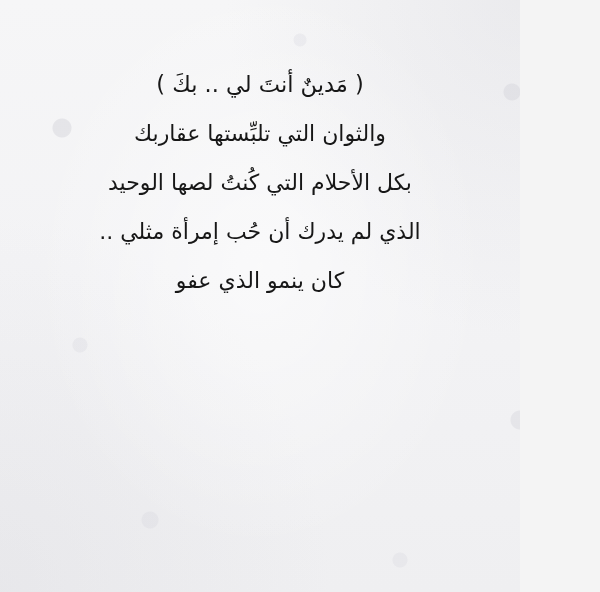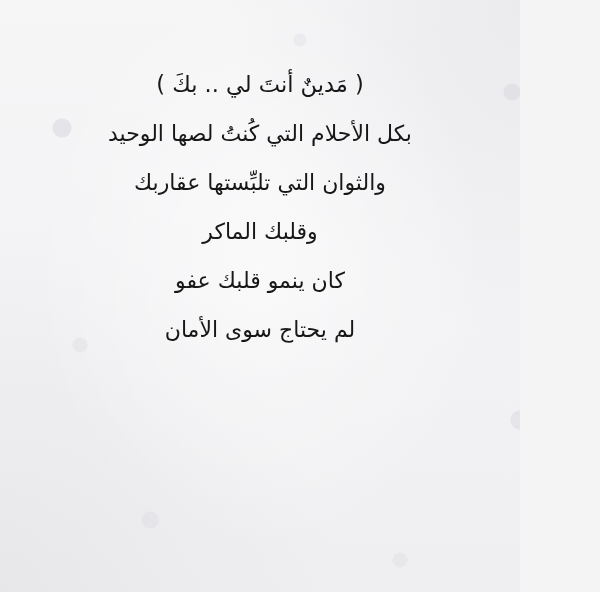--- a/index.html
+++ b/index.html
@@ -72,19 +72,18 @@
   }
 </style>
 </head>
 <body>
 
 <div id="poem-card">
   <div id="paper-texture"></div>
 
   <div id="poem-body">
     <div class="poem-line title">( مَدينٌ أنتَ لي .. بكَ )</div>
+    <div class="poem-line">والثوان التي تلبِّستها عقاربك</div>
     <div class="poem-line">بكل الأحلام التي كُنتُ لصها الوحيد</div>
-    <div class="poem-line">والثوان التي تلبِّستها عقاربك</div>
-    <div class="poem-line">وقلبك الماكر</div>
-    <div class="poem-line">كان ينمو قلبك عفو</div>
-    <div class="poem-line">لم يحتاج سوى الأمان</div>
+    <div class="poem-line">الذي لم يدرك أن حُب إمرأة مثلي ..</div>
+    <div class="poem-line">كان ينمو الذي عفو</div>
   </div>
 </div>
 
 </body></html>

